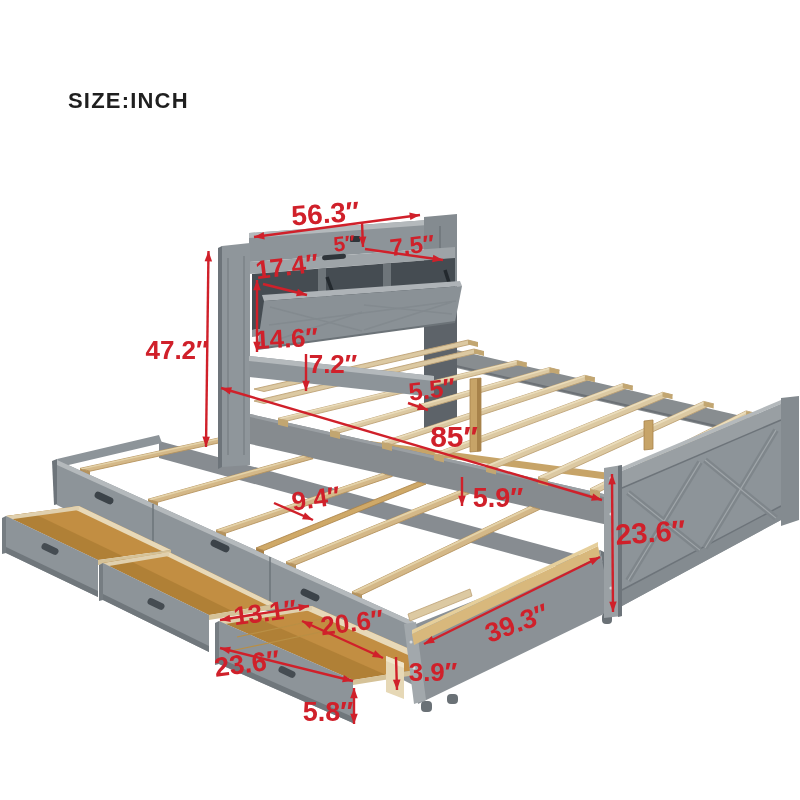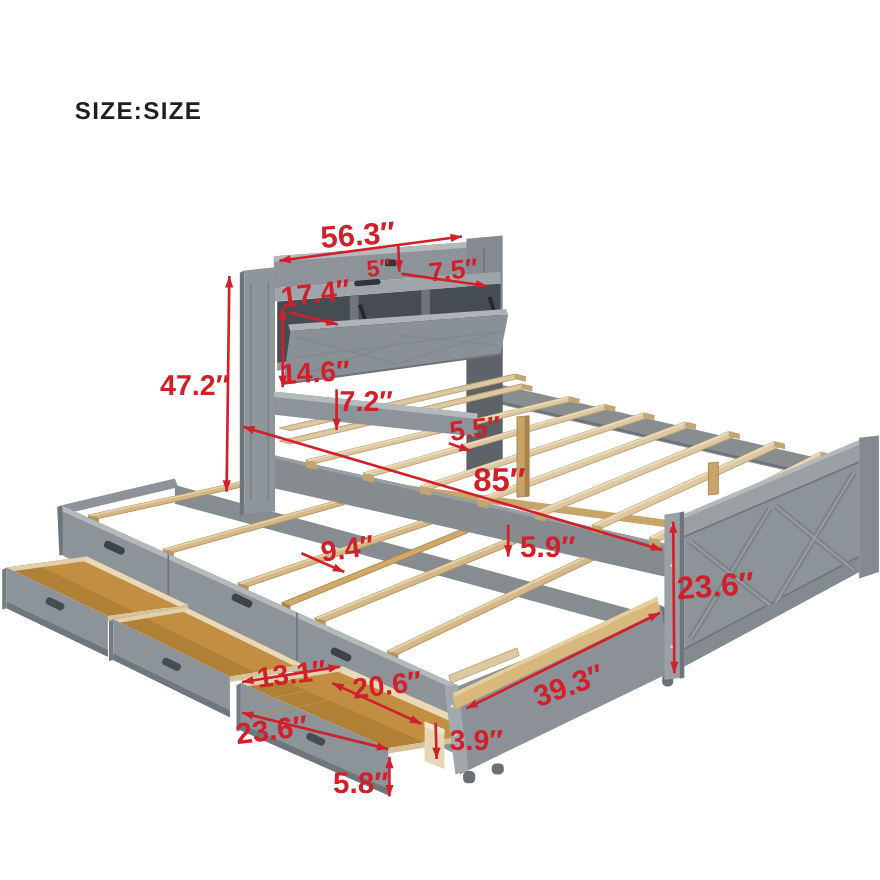--- a/index.html
+++ b/index.html
@@ -1,20 +1,20 @@
 <!DOCTYPE html>
 <html><head><meta charset="utf-8">
 <style>
 html,body{margin:0;padding:0;background:#fff;width:800px;height:800px;overflow:hidden}
 .wrap{position:relative;width:800px;height:800px;font-family:"Liberation Sans",sans-serif}
 .title{position:absolute;left:68px;top:88px;font-size:22px;font-weight:bold;color:#1f1f1f;letter-spacing:1.2px}
 </style></head>
 <body>
 <div class="wrap">
-<div class="title">SIZE:SIZE</div>
+<div class="title">SIZE:INCH</div>
 <svg width="800" height="800" viewBox="0 0 800 800">
 <polygon points="452.0,349.0 772.0,423.0 772.0,441.0 452.0,367.0" fill="#888d90"></polygon>
 <line x1="452.0" y1="365.0" x2="772.0" y2="439.0" stroke="#6c7176" stroke-width="2" stroke-linecap="butt"></line>
 <polygon points="340.0,437.0 655.0,479.0 655.0,486.0 340.0,444.0" fill="#c7a468"></polygon>
 <polygon points="424.0,302.0 457.0,288.0 457.0,418.0 424.0,432.0" fill="#5d6369"></polygon>
 <polygon points="250.0,414.0 608.0,495.0 608.0,525.0 250.0,444.0" fill="#868b8f"></polygon>
 <polygon points="250.0,414.0 608.0,495.0 608.0,498.0 250.0,417.0" fill="#9a9fa3"></polygon>
 <polygon points="278.0,418.3 516.8,360.5 526.8,363.0 288.0,420.8" fill="#dcc9a2" stroke="#bda175" stroke-width="0.9"></polygon>
 <polygon points="278.0,418.3 516.8,360.5 519.8,361.3 281.0,419.1" fill="#eadcba"></polygon>
 <polygon points="278.0,418.3 288.0,420.8 288.0,427.3 278.0,424.8" fill="#c2a671"></polygon>

